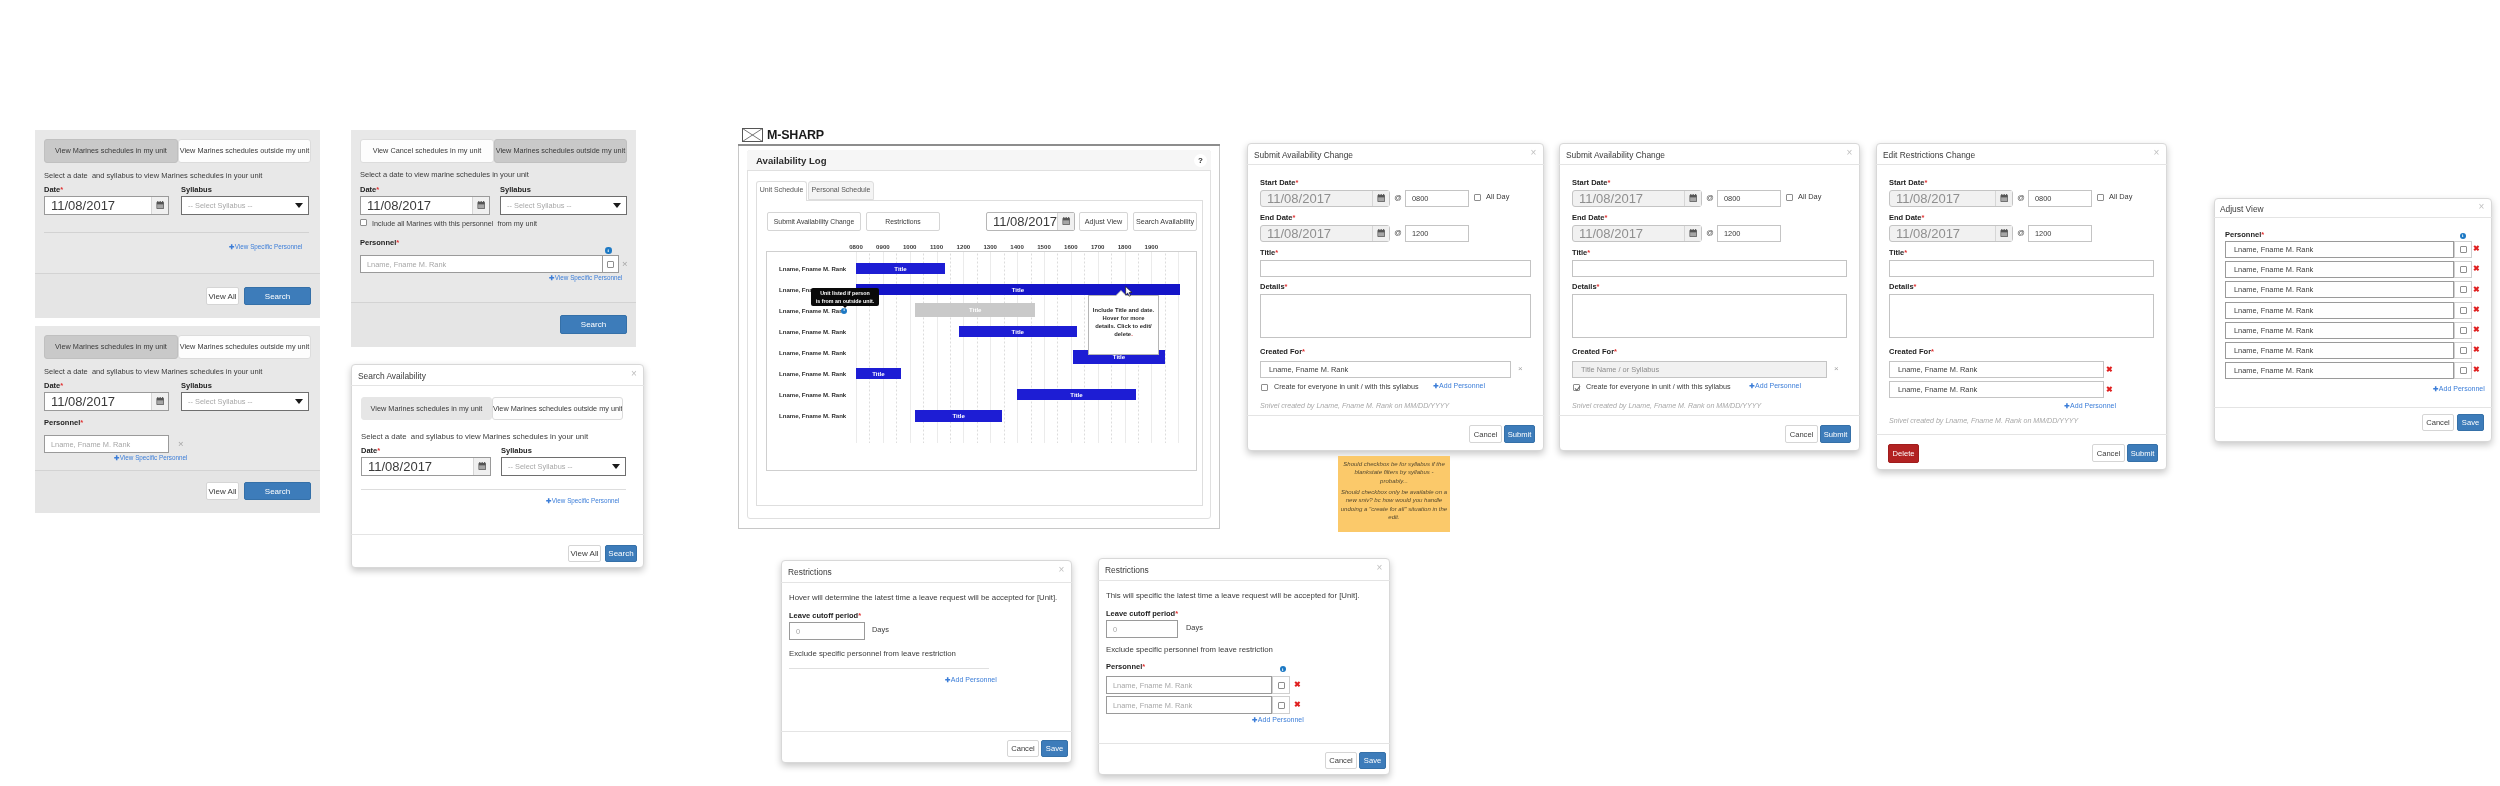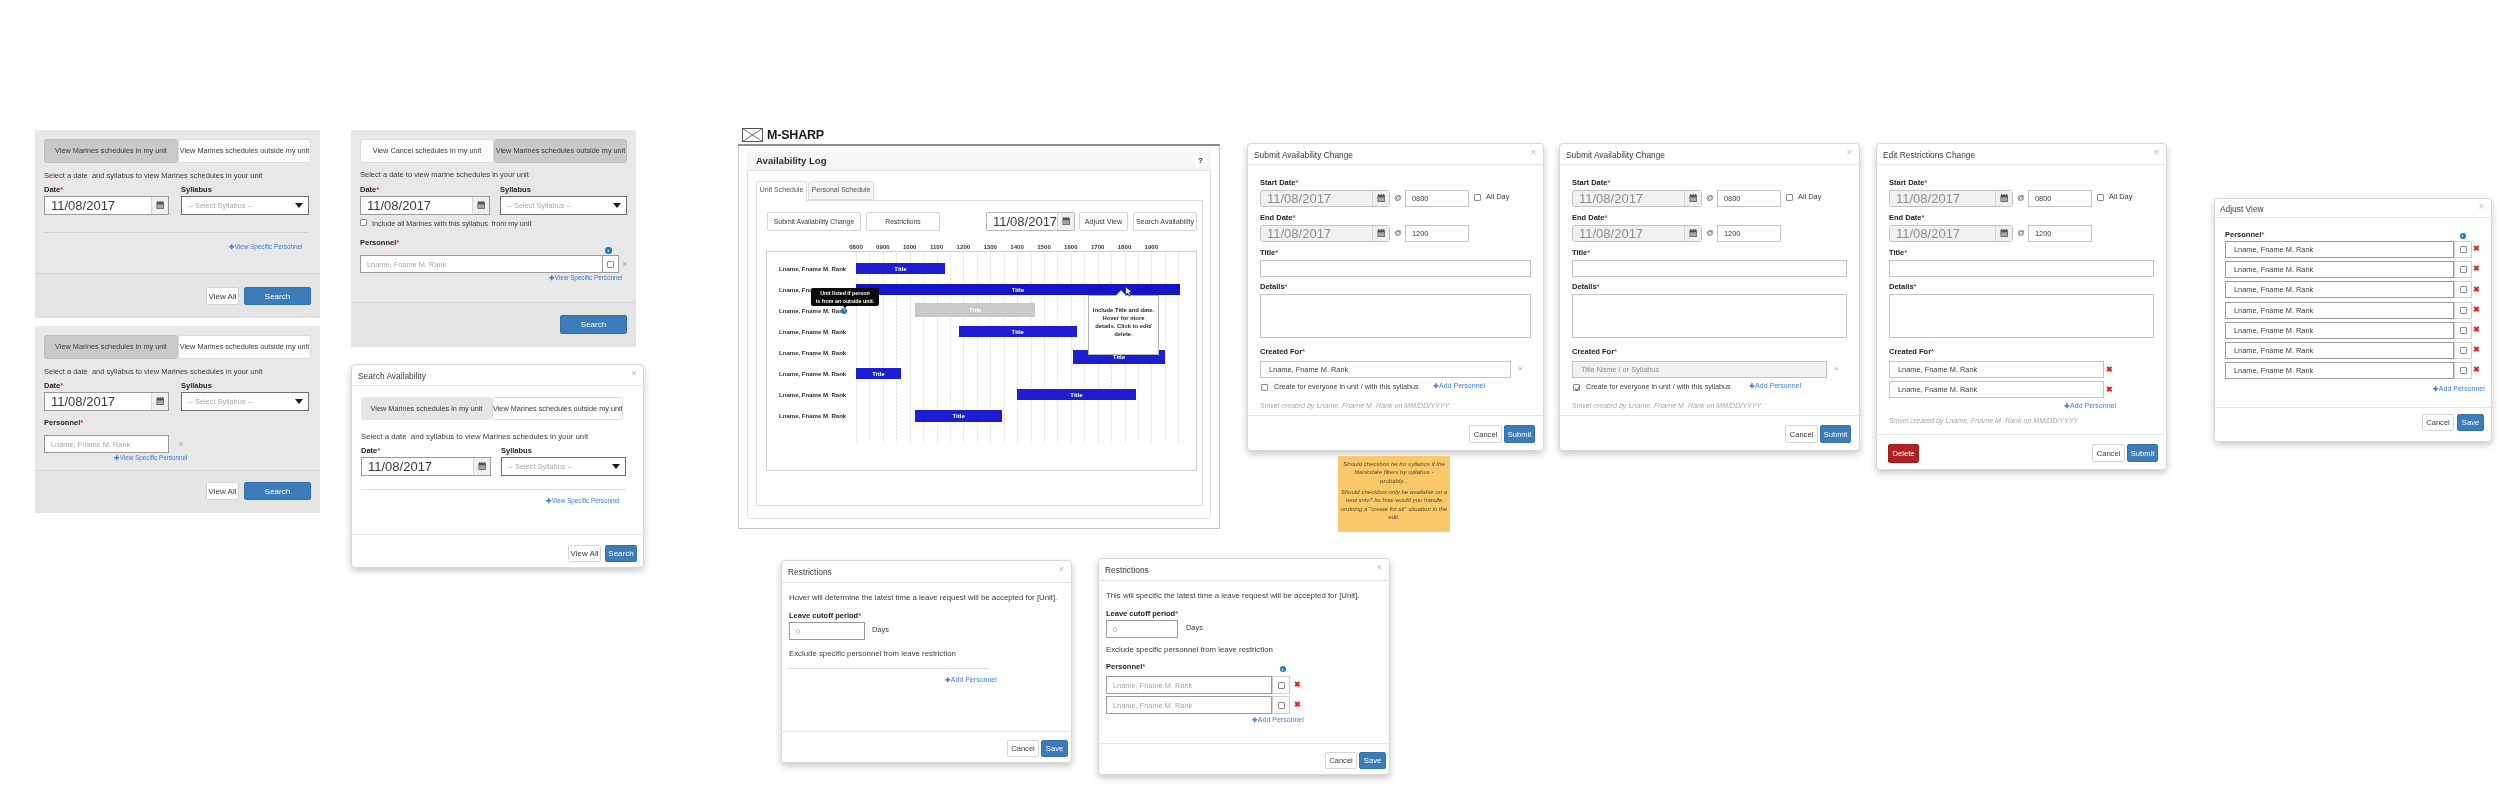--- a/index.html
+++ b/index.html
@@ -130,21 +130,21 @@
         <rect x="1.9" y="5.6" width="10.2" height="6.7" fill="#a6a6a6"></rect>
       </svg>
     </span>
   </div>
 <div class="abs flabel" style="left:500px;top:185px;width:60px;white-space:nowrap"><span>Syllabus</span></div>
 <div class="abs selbox" style="left:500px;top:196px;width:127px;height:19px">
     <span>-- Select Syllabus --</span>
     <span class="caret"></span>
   </div>
 <div class="abs" style="left:360px;top:219px;width:7px;height:7px;border:1px solid #8e8e8e;background:#fff;border-radius:1px"></div>
-<div class="abs " style="left:372px;top:218.5px;width:185px;font-size:7.2px;color:#3c3c3c;white-space:pre">Include all Marines with this syllabus  from my unit</div>
+<div class="abs " style="left:372px;top:218.5px;width:185px;font-size:7.2px;color:#3c3c3c;white-space:pre">Include all Marines with this personnel  from my unit</div>
 <div class="abs flabel" style="left:360px;top:238px;width:55px;white-space:nowrap"><span>Personnel</span><span class="req">*</span></div>
 <div class="abs" style="left:605px;top:247px;width:6.5px;height:6.5px;border-radius:50%;background:#1d79c4;color:#fff;font-size:5px;font-weight:bold;display:flex;align-items:center;justify-content:center;font-family:'Liberation Serif',serif;line-height:1">i</div>
 <div class="abs finput" style="left:360px;top:255px;width:243px;height:18px;color:#a6a6a6;font-size:7.4px;padding-left:6px">
     <span>Lname, Fname M. Rank</span>
   </div>
 <div class="abs" style="left:603px;top:255px;width:16px;height:18px;border:1px solid #9a9a9a;border-left:none;background:#fff;display:flex;align-items:center;justify-content:center">
     <span style="width:7px;height:7px;border:1px solid #8e8e8e;border-radius:1px;display:block"></span>
   </div>
 <div class="abs" style="left:622px;top:258.5px;font-size:9.5px;color:#a4a4a4;line-height:1;font-family:'Liberation Sans',sans-serif">×</div>
 <div class="abs addlink" style="left:549px;top:273.5px;width:73px;text-align:left;font-size:6.3px"><span class="plus">✚</span><span>View Specific Personnel</span></div>

